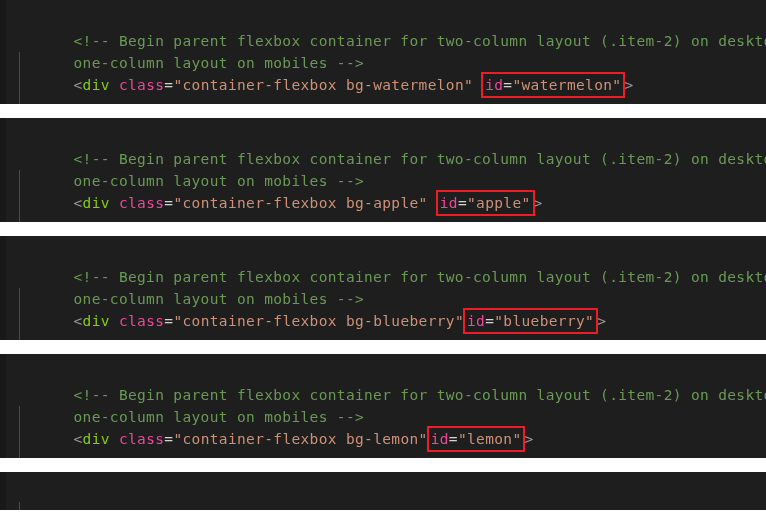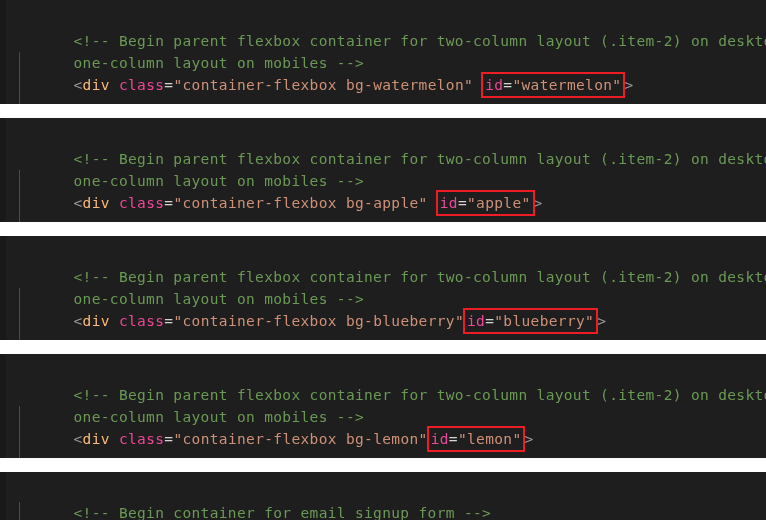--- a/index.html
+++ b/index.html
@@ -51,21 +51,21 @@
     letter-spacing: 0.35px;
     white-space: pre;
     padding-left: 19px;
     color: #d4d4d4;
   }
   .code-line.blank { height: 22px; }
 
   
   .t-comment { color: #6a9955; }
   .t-punct   { color: #9a9a9a; }
-  .t-tag     { color: #fdba74; }
+  .t-tag     { color: #84cc16; }
   .t-attr    { color: #ec4899; }
   .t-eq      { color: #d4d4d4; }
   .t-string  { color: #ce9178; }
 
   
   .hl-box {
     position: relative;
     display: inline-block;
     box-shadow: 0 0 0 2px #ee1c24;
     padding: 0 2px;
@@ -150,21 +150,18 @@
     <div class="code-line blank"></div>
   </div>
 
   <div class="spacer-gap"></div>
 
   <div class="code-block">
     <div class="gutter-strip"></div>
     <div class="indent-guide" style="top:30px;bottom:0;"></div>
 
     <div class="code-line">
-      <span class="t-comment">&lt;!-- Begin container for email signup form --&gt;</span>
-    </div>
-    <div class="code-line">
       
     </div>
 
   </div>
 
 </div>
 
 </body></html>

